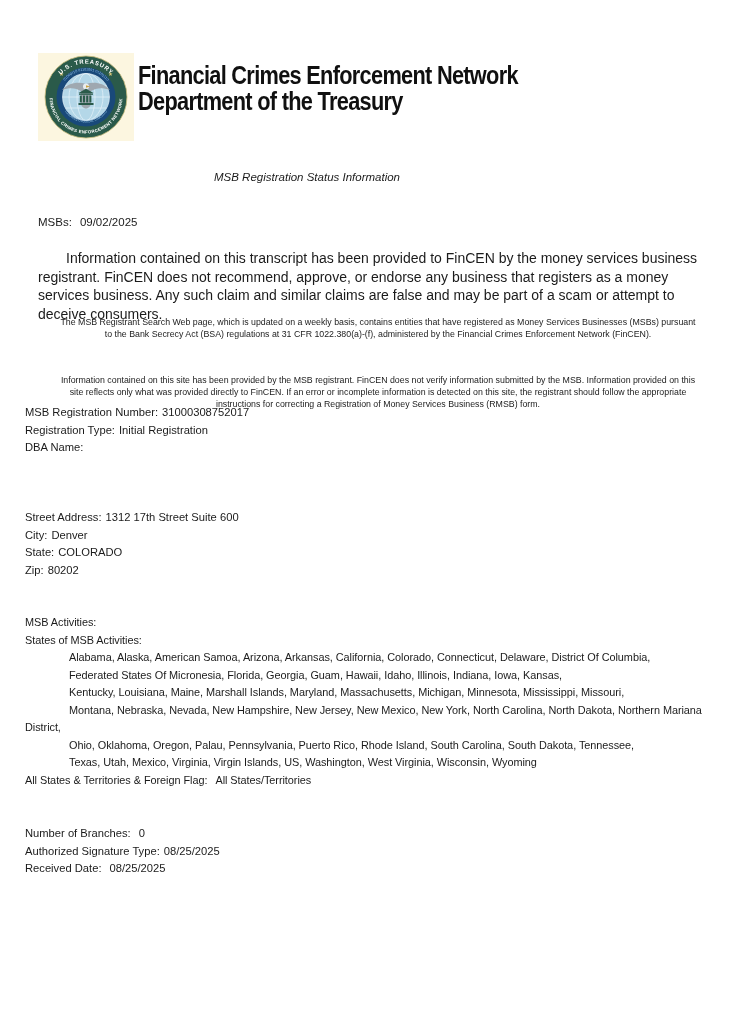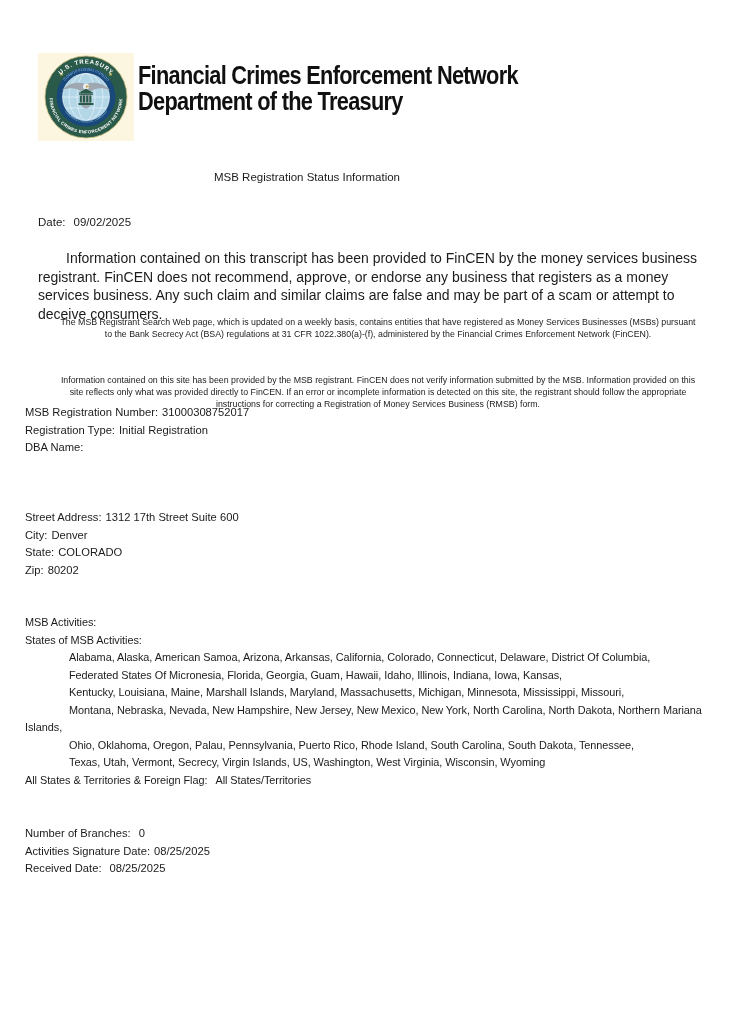--- a/index.html
+++ b/index.html
@@ -24,21 +24,21 @@
     letter-spacing: -0.8px;
     color: #101010;
     white-space: nowrap;
     transform: scaleX(0.87);
     transform-origin: 0 0;
   }
 
   
   .doc-title {
     position: absolute; top: 171px; left: 0; width: 614px;
-    text-align: center; font-size: 11.5px;
+    text-align: center; font-size: 11.5px; font-style: italic;
   }
   .date-line { position: absolute; top: 216px; left: 38px; font-size: 11.5px; }
 
   
   .main-para {
     position: absolute; top: 249px; left: 38px; width: 660px;
     font-size: 14px; line-height: 18.6px; text-indent: 28px;
   }
 
   
@@ -115,21 +115,21 @@
     </svg>
     <div class="org-title">
       <div>Financial Crimes Enforcement Network</div>
       <div>Department of the Treasury</div>
     </div>
   </div>
 
   <div class="doc-title">MSB Registration Status Information</div>
 
   <div class="date-line g2">
-    <span>Date:</span><span class="val">09/02/2025</span>
+    <span>MSBs:</span><span class="val">09/02/2025</span>
   </div>
 
   <div class="main-para">Information contained on this transcript has been provided to FinCEN by the money services business registrant. FinCEN does not recommend, approve, or endorse any business that registers as a money services business. Any such claim and similar claims are false and may be part of a scam or attempt to deceive consumers.</div>
 
   <div class="fine fine-1">The MSB Registrant Search Web page, which is updated on a weekly basis, contains entities that have registered as Money Services Businesses (MSBs) pursuant to the Bank Secrecy Act (BSA) regulations at 31 CFR 1022.380(a)-(f), administered by the Financial Crimes Enforcement Network (FinCEN).</div>
   <div class="fine fine-2">Information contained on this site has been provided by the MSB registrant. FinCEN does not verify information submitted by the MSB. Information provided on this site reflects only what was provided directly to FinCEN. If an error or incomplete information is detected on this site, the registrant should follow the appropriate instructions for correcting a Registration of Money Services Business (RMSB) form.</div>
 
   <div class="kv-block blk-registration">
     <div class="row">
       <span>MSB Registration Number:</span><span class="val">31000308752017</span>
@@ -157,33 +157,33 @@
     </div>
   </div>
 
   <div class="kv-block blk-activities">
     <div class="row">MSB Activities:</div>
     <div class="row">States of MSB Activities:</div>
     <div class="row indent">Alabama, Alaska, American Samoa, Arizona, Arkansas, California, Colorado, Connecticut, Delaware, District Of Columbia,</div>
     <div class="row indent">Federated States Of Micronesia, Florida, Georgia, Guam, Hawaii, Idaho, Illinois, Indiana, Iowa, Kansas,</div>
     <div class="row indent">Kentucky, Louisiana, Maine, Marshall Islands, Maryland, Massachusetts, Michigan, Minnesota, Mississippi, Missouri,</div>
     <div class="row indent">Montana, Nebraska, Nevada, New Hampshire, New Jersey, New Mexico, New York, North Carolina, North Dakota, Northern Mariana</div>
-    <div class="row">Islands,</div>
+    <div class="row">District,</div>
     <div class="row indent">Ohio, Oklahoma, Oregon, Palau, Pennsylvania, Puerto Rico, Rhode Island, South Carolina, South Dakota, Tennessee,</div>
-    <div class="row indent">Texas, Utah, Vermont, Secrecy, Virgin Islands, US, Washington, West Virginia, Wisconsin, Wyoming</div>
+    <div class="row indent">Texas, Utah, Mexico, Virginia, Virgin Islands, US, Washington, West Virginia, Wisconsin, Wyoming</div>
     <div class="row g2">
       <span>All States &amp; Territories &amp; Foreign Flag:</span><span class="val">All States/Territories</span>
     </div>
   </div>
 
   <div class="kv-block blk-record">
     <div class="row g2">
       <span>Number of Branches:</span><span class="val">0</span>
     </div>
     <div class="row">
-      <span>Activities Signature Date:</span><span class="val">08/25/2025</span>
+      <span>Authorized Signature Type:</span><span class="val">08/25/2025</span>
     </div>
     <div class="row g2">
       <span>Received Date:</span><span class="val">08/25/2025</span>
     </div>
   </div>
 
 </div>
 
 </body></html>

